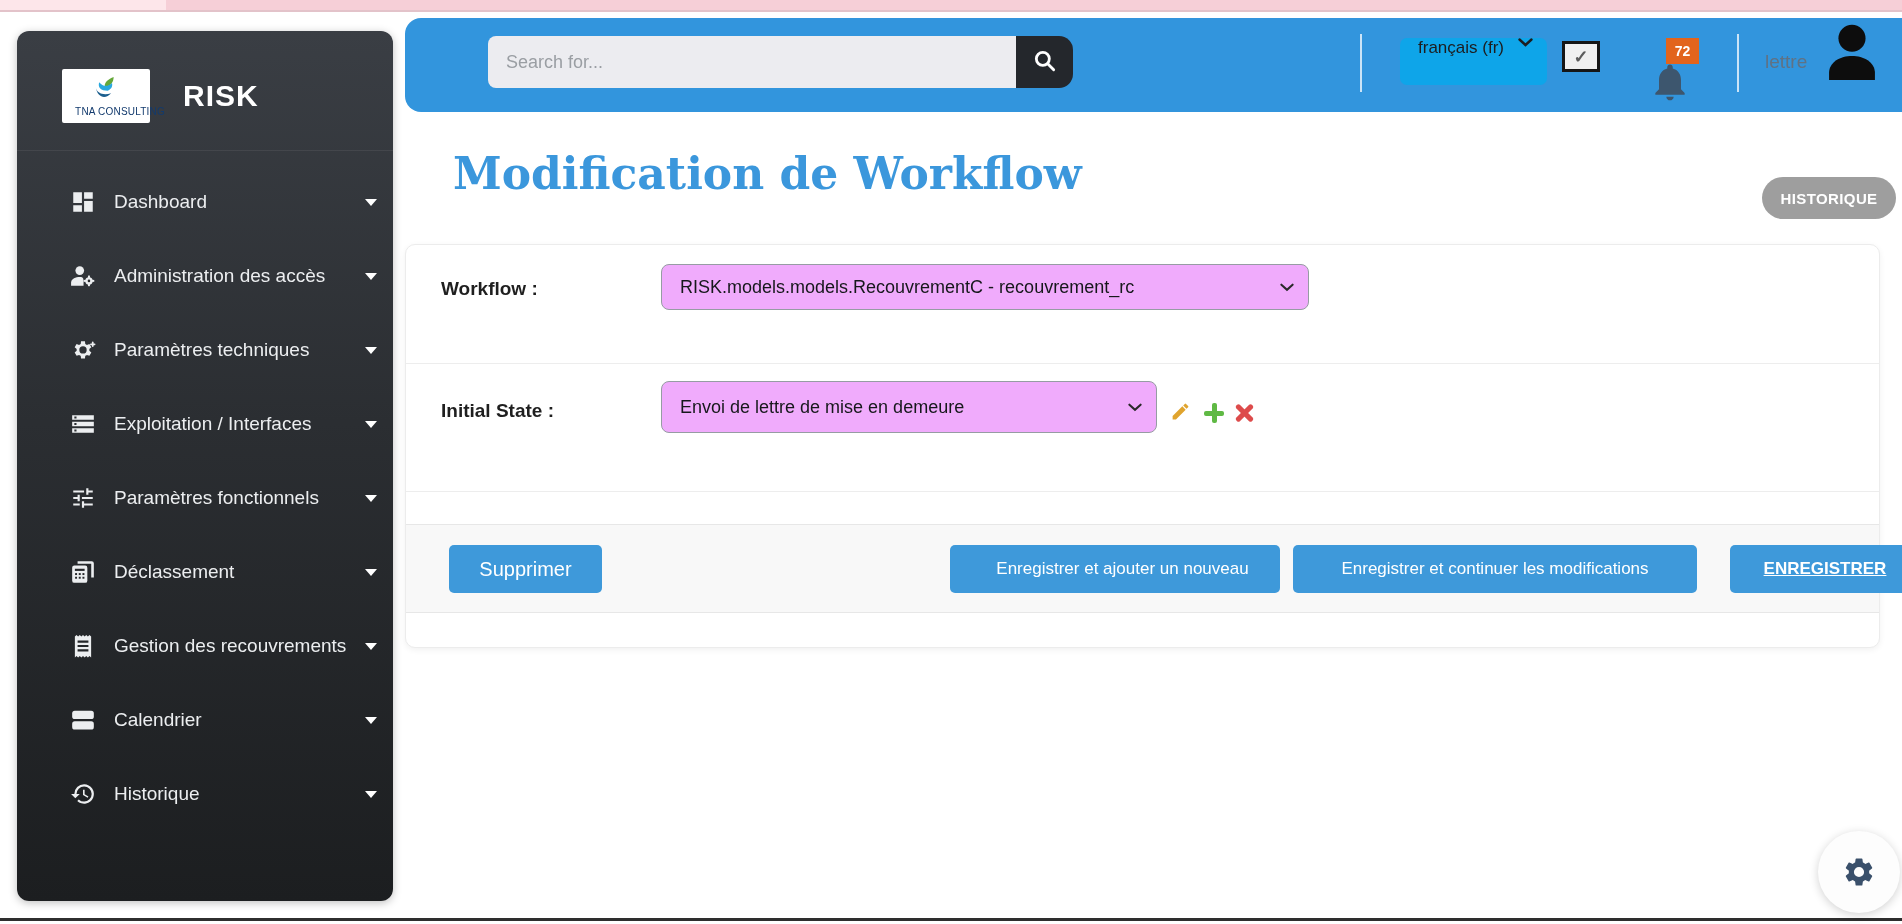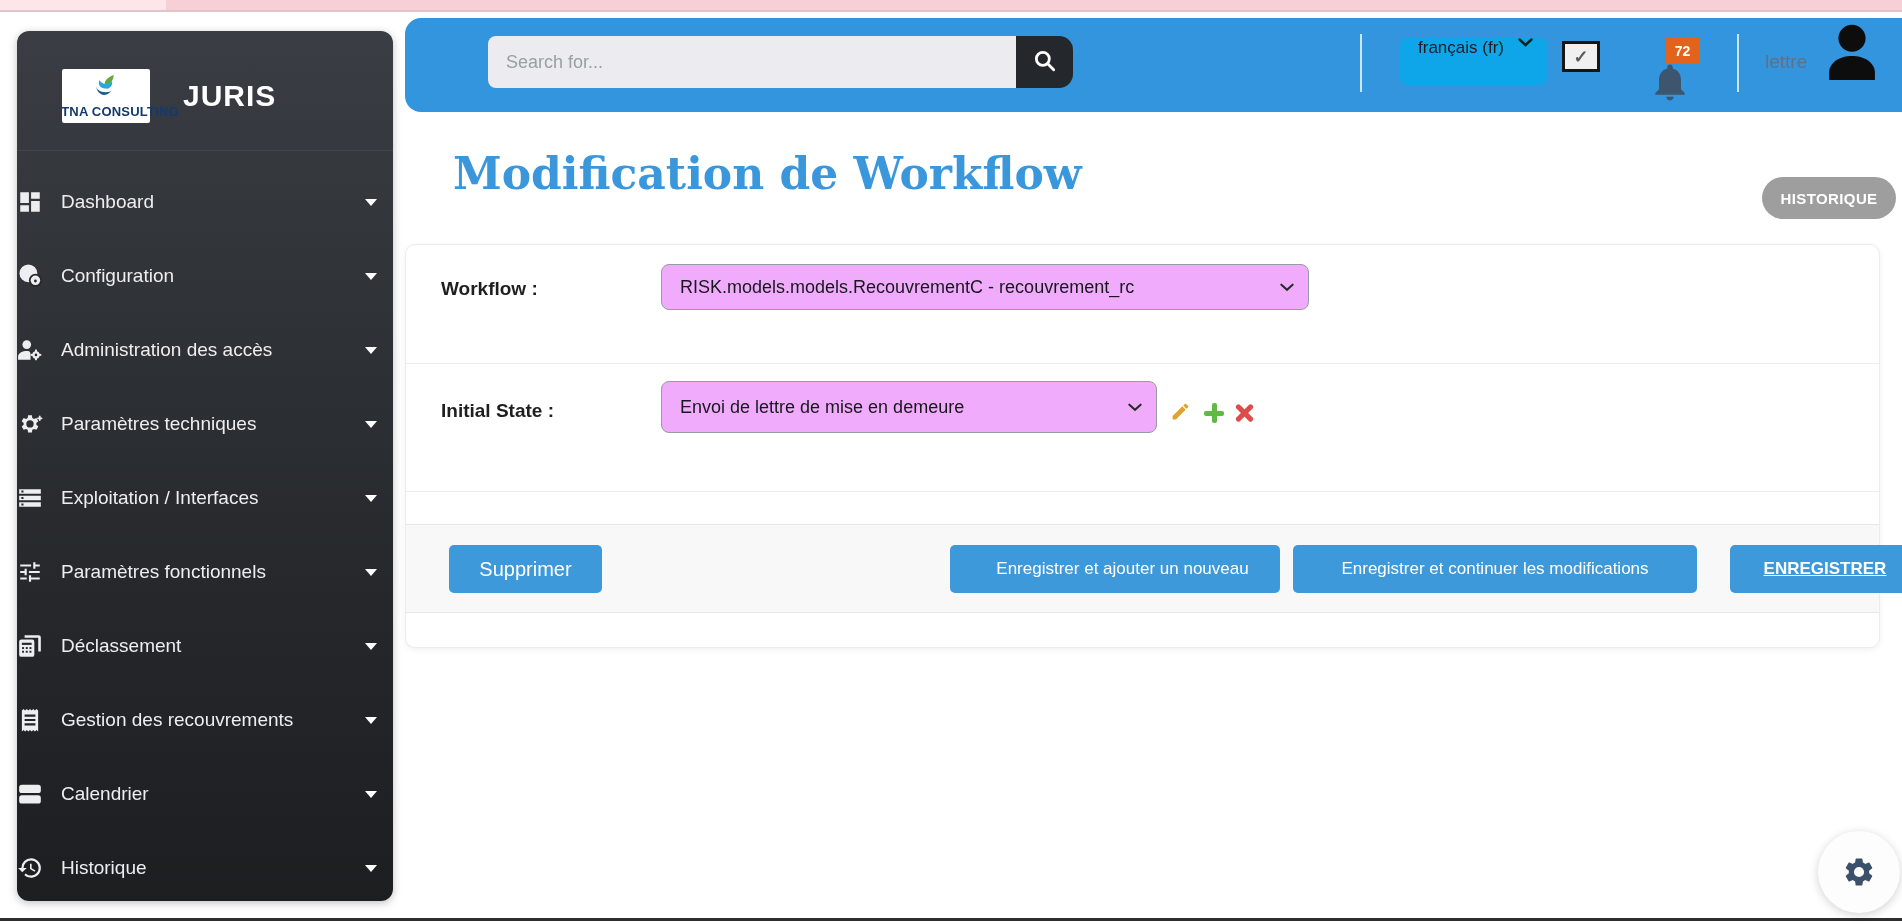--- a/index.html
+++ b/index.html
@@ -12,26 +12,26 @@
   .pink-strip-light{left:0;top:0;width:166px;height:10px;background:#fde6ea;}
   .pink-underline{left:0;top:10px;width:1902px;height:2px;background:#e3c3ca;}
   .bottom-line{left:0;top:918px;width:1902px;height:3px;background:#2e2e2e;}
 
   
   .sidebar{left:17px;top:31px;width:376px;height:870px;border-radius:12px;
            background:linear-gradient(180deg,#3a3e44 0%,#2b2e32 45%,#1c1e20 100%);
            box-shadow:0 2px 8px rgba(0,0,0,.25);}
   .logo-box{left:45px;top:38px;width:88px;height:54px;background:#fff;border-radius:2px;
             display:flex;flex-direction:column;align-items:center;justify-content:center;}
-  .logo-caption{font-size:13px;font-weight:bold;color:#123a6d;letter-spacing:.2px;white-space:nowrap;margin-left:28px;}
+  .logo-caption{font-size:10px;font-weight:normal;color:#123a6d;letter-spacing:.2px;white-space:nowrap;margin-left:28px;}
   .brand{left:166px;top:48px;font-size:30px;font-weight:bold;color:#fff;letter-spacing:1px;}
   .header-divider{left:0;top:119px;width:376px;height:1px;background:rgba(255,255,255,.07);}
   .menu{left:0;top:134px;width:376px;}
   .menu-item{position:relative;height:74px;display:flex;align-items:center;
-             color:#eceef0;font-size:19px;cursor:pointer;}
+             padding-left:53px;color:#eceef0;font-size:19px;cursor:pointer;}
   .mi-icon{width:26px;height:26px;margin-right:18px;flex:0 0 26px;display:flex;
            align-items:center;justify-content:center;}
   .mi-icon svg{width:26px;height:26px;fill:#eceef0;}
   .mi-label{white-space:nowrap;}
   .caret{position:absolute;right:16px;top:50%;margin-top:-3px;width:0;height:0;
          border-left:6px solid transparent;border-right:6px solid transparent;
          border-top:7px solid #fff;}
 
   
   .topbar{left:405px;top:18px;width:1497px;height:94px;background:var(--accent-blue);
@@ -120,47 +120,35 @@
     <div class="abs logo-box">
       <span>
         <svg width="34" height="26" viewBox="0 0 40 30">
           <path d="M29 1 C21 4 17 9 19 13 C25 12 29 7 29 1 Z" fill="#65a839"></path>
           <path d="M12 7 C10 13 14 17 22 17 C27 15 28 11 27 8 C22 13 16 12 12 7 Z" fill="#29a8df"></path>
           <path d="M8 13 C9 20 17 23 26 20 C20 27 10 26 8 13 Z" fill="#1b5e8e"></path>
         </svg>
       </span>
       <span class="logo-caption">TNA CONSULTING</span>
     </div>
-    <div class="abs brand">JURIS</div>
+    <div class="abs brand">RISK</div>
     <div class="abs header-divider"></div>
 
     <div class="abs menu">
 
       <div class="menu-item">
         <span class="mi-icon">
           <svg viewBox="0 0 24 24">
               <path d="M3 13h8V3H3v10zm0 8h8v-6H3v6zm10 0h8V11h-8v10zm0-18v6h8V3h-8z"></path>
             </svg>
         </span>
         <span class="mi-label">Dashboard</span>
         <span class="caret"></span>
       </div>
 
-      <div class="menu-item">
-        <span class="mi-icon">
-          <svg viewBox="0 0 24 24">
-              <circle cx="10.5" cy="9.5" r="8.2"></circle>
-              <circle cx="17" cy="16" r="6" fill="#26282b"></circle>
-              <circle cx="17" cy="16" r="4.4"></circle>
-              <circle cx="17" cy="16.6" r="1.3" fill="#26282b"></circle>
-            </svg>
-        </span>
-        <span class="mi-label">Configuration</span>
-        <span class="caret"></span>
-      </div>
 
       <div class="menu-item">
         <span class="mi-icon">
           <svg viewBox="0 0 24 24">
               <circle cx="9" cy="7" r="4"></circle>
               <path d="M9 13c-3.5 0-8 1.7-8 5v3h11.5v-3c0-3.3 0-5-3.5-5z"></path>
               <circle cx="17.5" cy="16.5" r="3.4"></circle>
               <rect x="16.6" y="11.6" width="1.8" height="2.4"></rect>
               <rect x="16.6" y="19" width="1.8" height="2.4"></rect>
               <rect x="12.6" y="15.6" width="2.4" height="1.8"></rect>

